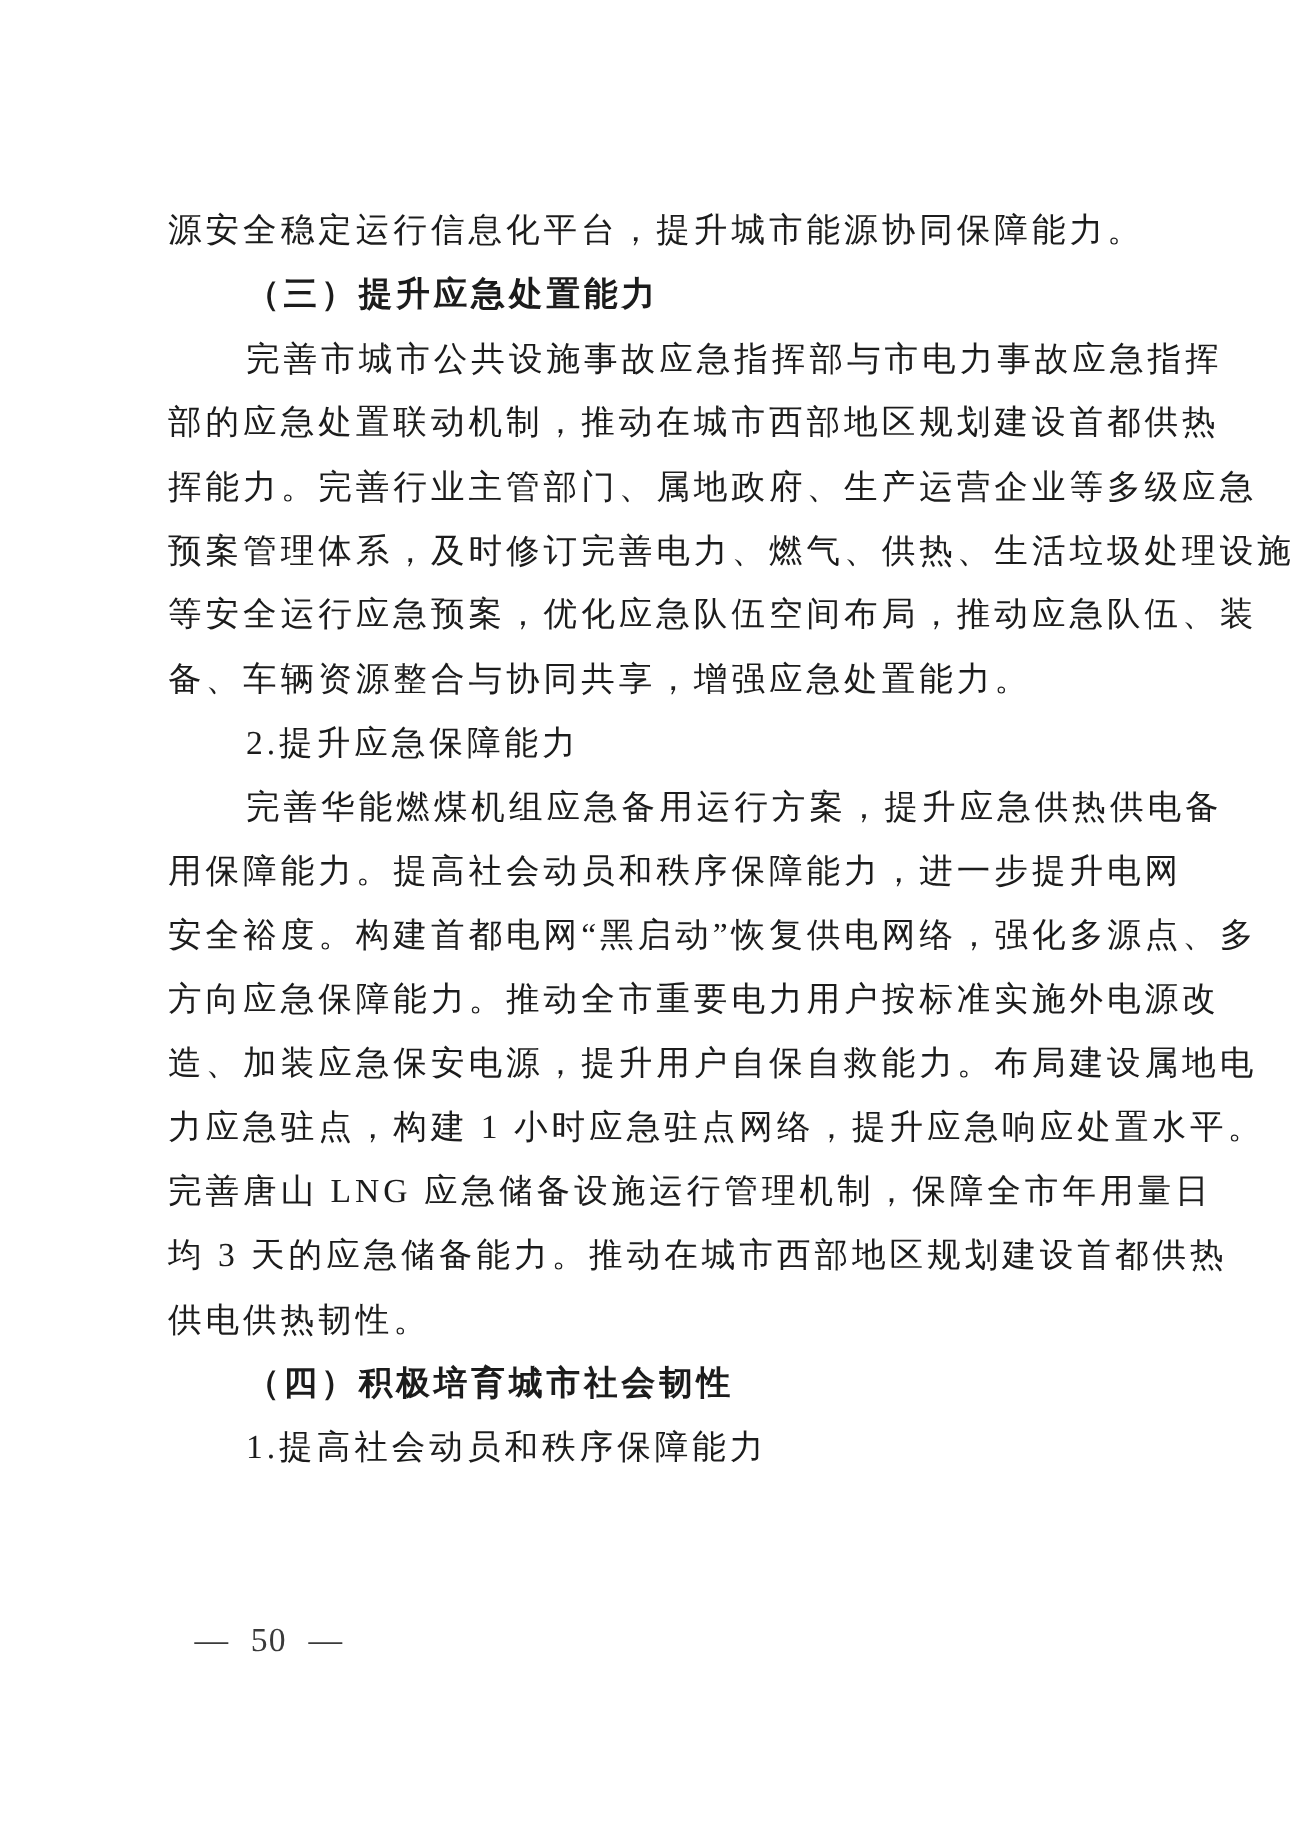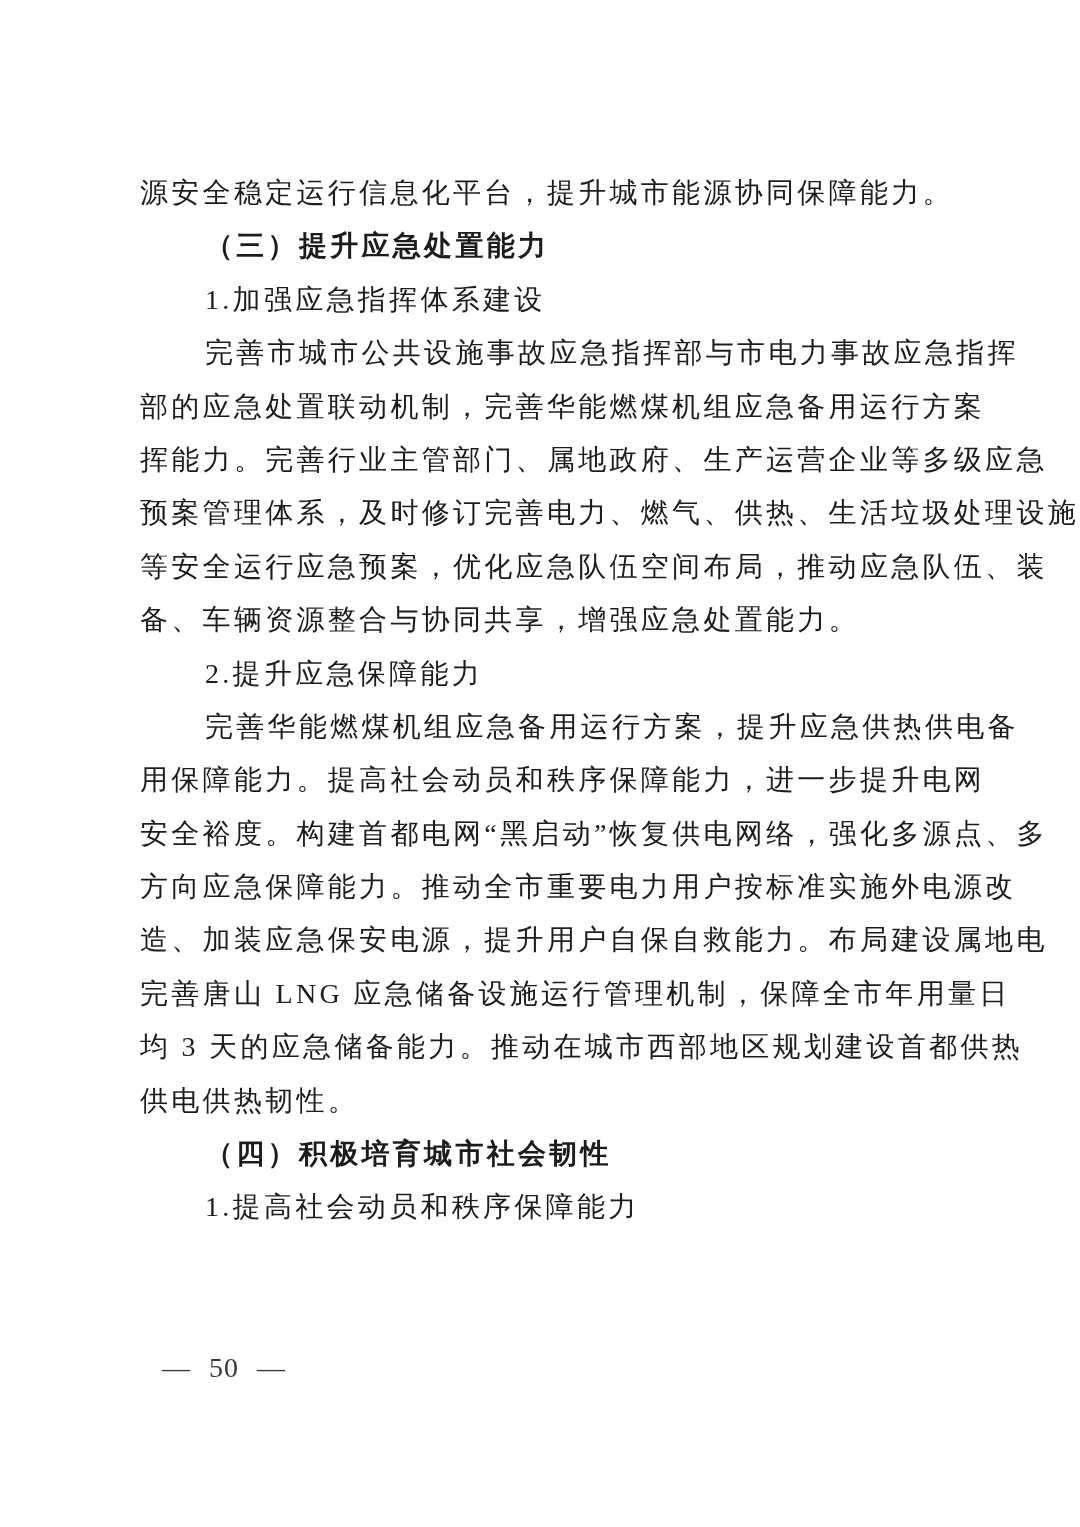--- a/index.html
+++ b/index.html
@@ -51,33 +51,33 @@
   }
 </style>
 </head>
 <body>
 
 <div class="page">
 
   <div class="text-block" id="text-block">
       <div class="line">源安全稳定运行信息化平台，提升城市能源协同保障能力。</div>
       <div class="line indent bold">（三）提升应急处置能力</div>
-      <div class="line indent">1.加强应急指挥体系建设</div>
       <div class="line indent">完善市城市公共设施事故应急指挥部与市电力事故应急指挥</div>
-      <div class="line">部的应急处置联动机制，完善华能燃煤机组应急备用运行方案</div>
+      <div class="line">部的应急处置联动机制，推动在城市西部地区规划建设首都供热</div>
       <div class="line">挥能力。完善行业主管部门、属地政府、生产运营企业等多级应急</div>
       <div class="line">预案管理体系，及时修订完善电力、燃气、供热、生活垃圾处理设施</div>
       <div class="line">等安全运行应急预案，优化应急队伍空间布局，推动应急队伍、装</div>
       <div class="line">备、车辆资源整合与协同共享，增强应急处置能力。</div>
       <div class="line indent">2.提升应急保障能力</div>
       <div class="line indent">完善华能燃煤机组应急备用运行方案，提升应急供热供电备</div>
       <div class="line">用保障能力。提高社会动员和秩序保障能力，进一步提升电网</div>
       <div class="line">安全裕度。构建首都电网“黑启动”恢复供电网络，强化多源点、多</div>
       <div class="line">方向应急保障能力。推动全市重要电力用户按标准实施外电源改</div>
       <div class="line">造、加装应急保安电源，提升用户自保自救能力。布局建设属地电</div>
+      <div class="line">力应急驻点，构建 1 小时应急驻点网络，提升应急响应处置水平。</div>
       <div class="line">完善唐山 LNG 应急储备设施运行管理机制，保障全市年用量日</div>
       <div class="line">均 3 天的应急储备能力。推动在城市西部地区规划建设首都供热</div>
       <div class="line">供电供热韧性。</div>
       <div class="line indent bold">（四）积极培育城市社会韧性</div>
       <div class="line indent">1.提高社会动员和秩序保障能力</div>
     </div>
 
   <div class="footer">
     <span>—</span>
     <span>50</span>

